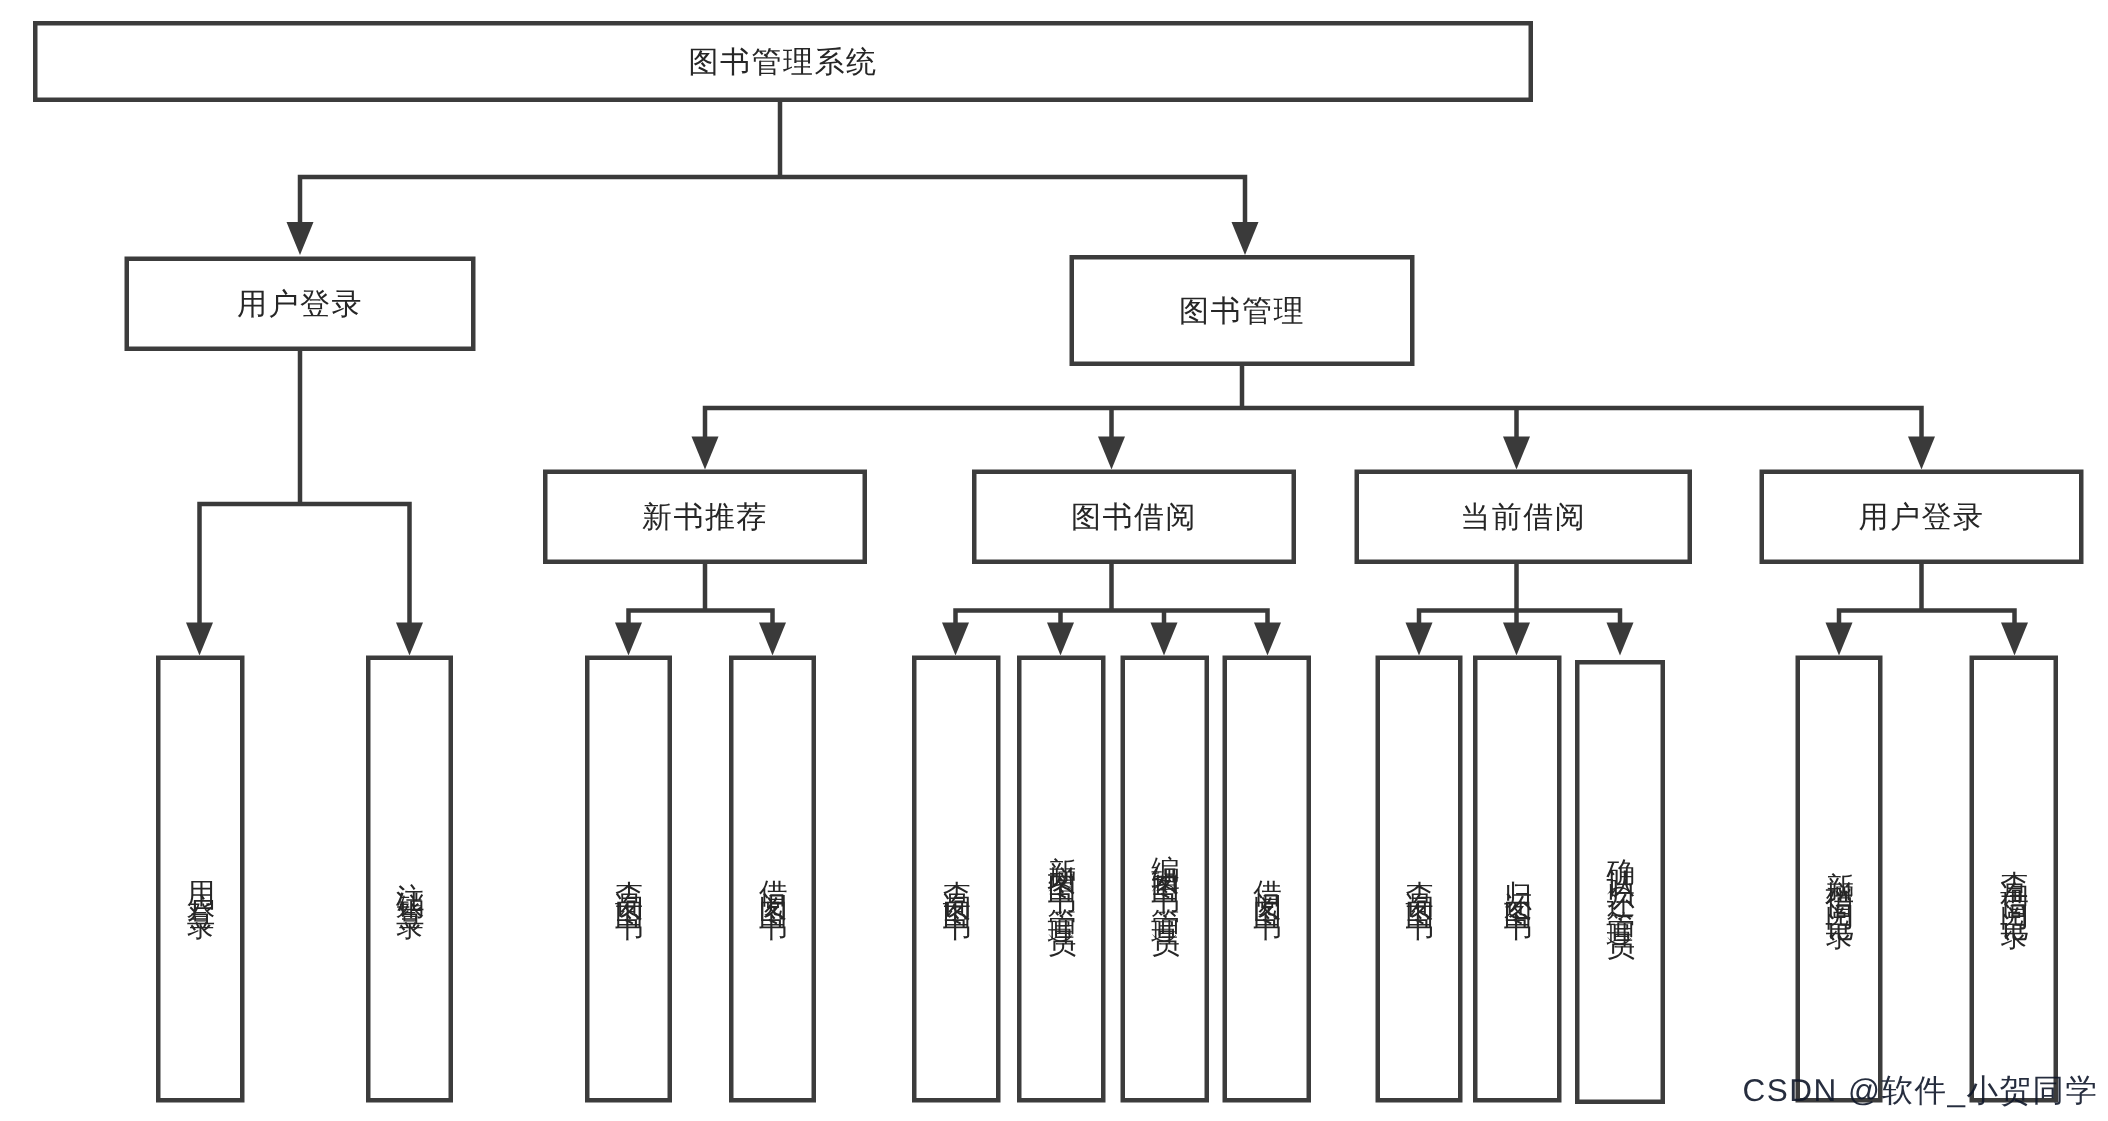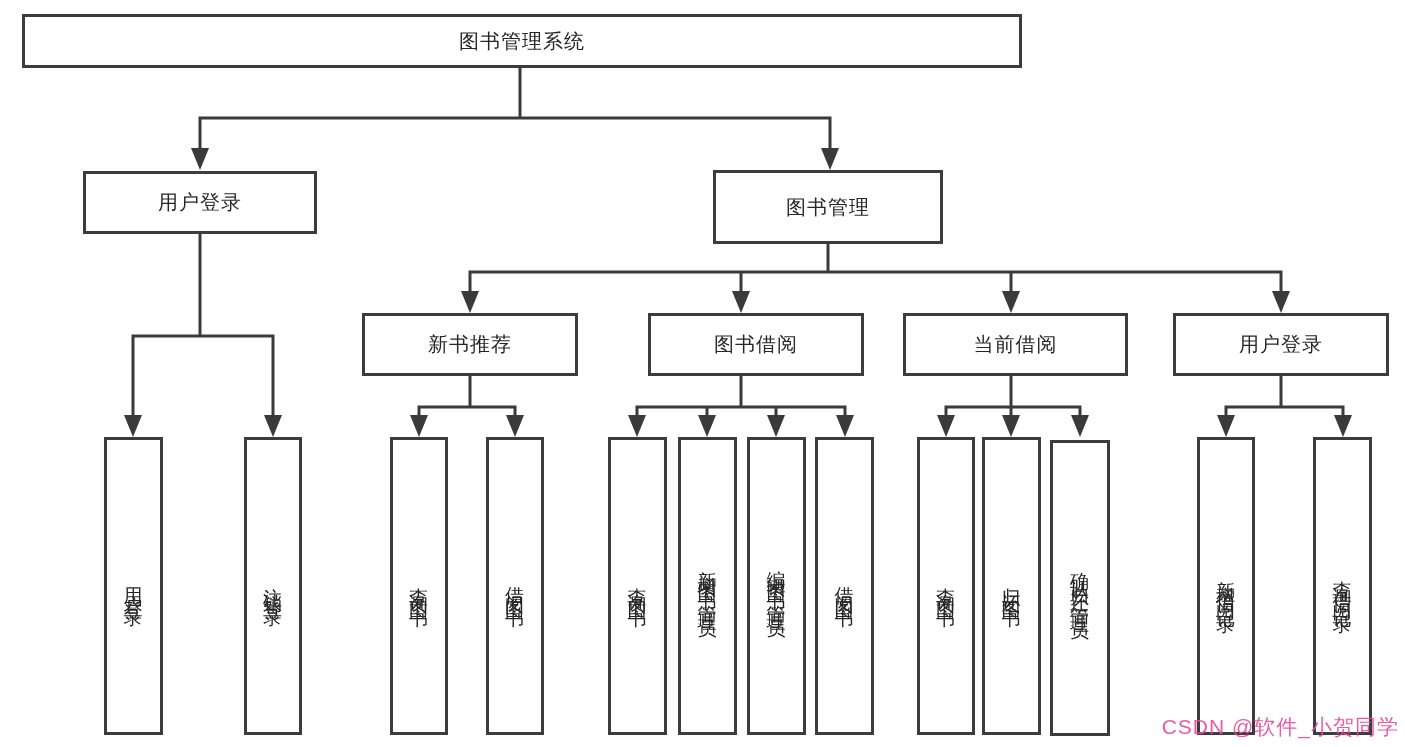--- a/index.html
+++ b/index.html
@@ -19,21 +19,21 @@
     position:absolute;box-sizing:border-box;border:3px solid #3c3c3c;background:#ffffff;
     display:flex;align-items:center;justify-content:center;
     color:#262626;font-size:19px;
   }
   .vtext{
     writing-mode:vertical-rl;text-orientation:mixed;
     letter-spacing:7px;line-height:1;white-space:nowrap;
   }
   #watermark{
     position:absolute;right:6px;bottom:6px;
-    color:#ec4899;font-size:21px;letter-spacing:1px;opacity:.9;z-index:5;
+    color:#0f172a;font-size:21px;letter-spacing:1px;opacity:.9;z-index:5;
   }
 </style>
 </head>
 <body>
 
 <div id="stage">
 
   <svg id="connectors" viewBox="0 0 1405 747" xmlns="http://www.w3.org/2000/svg">
 
     <path d="M520 68 V118 M198.5 118 H831.5 M200 118 V152 M830 118 V152"></path>

